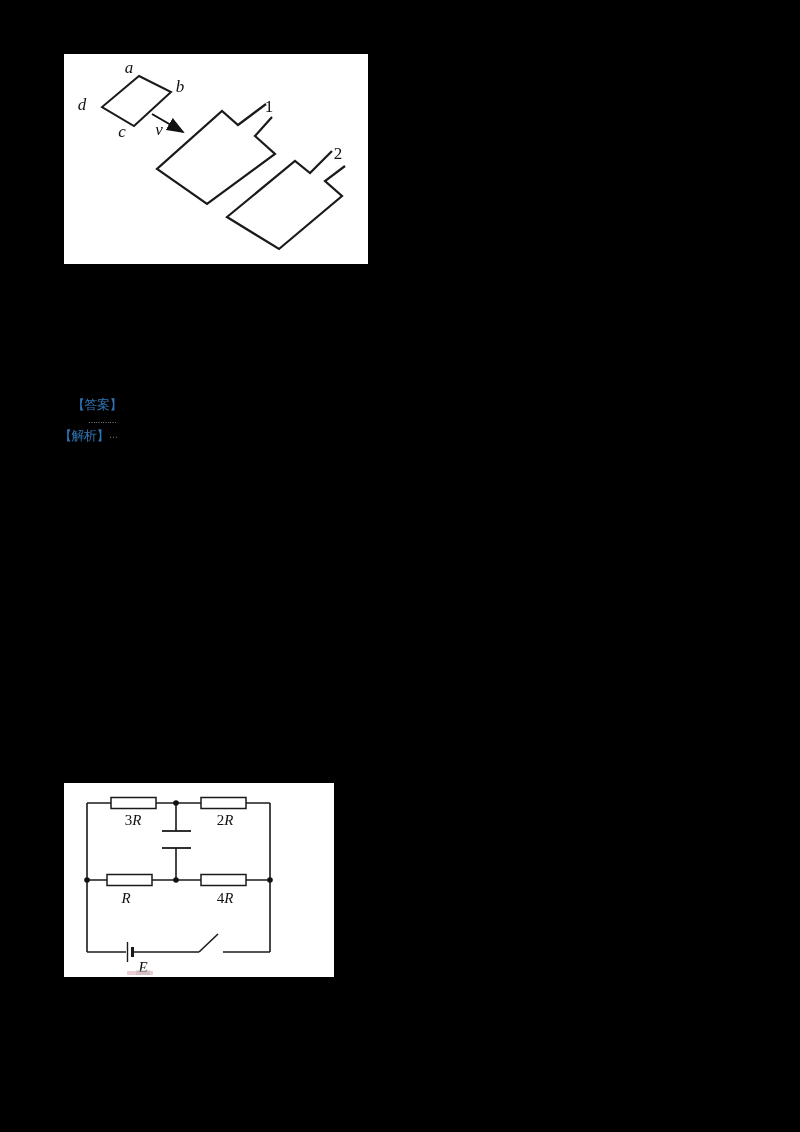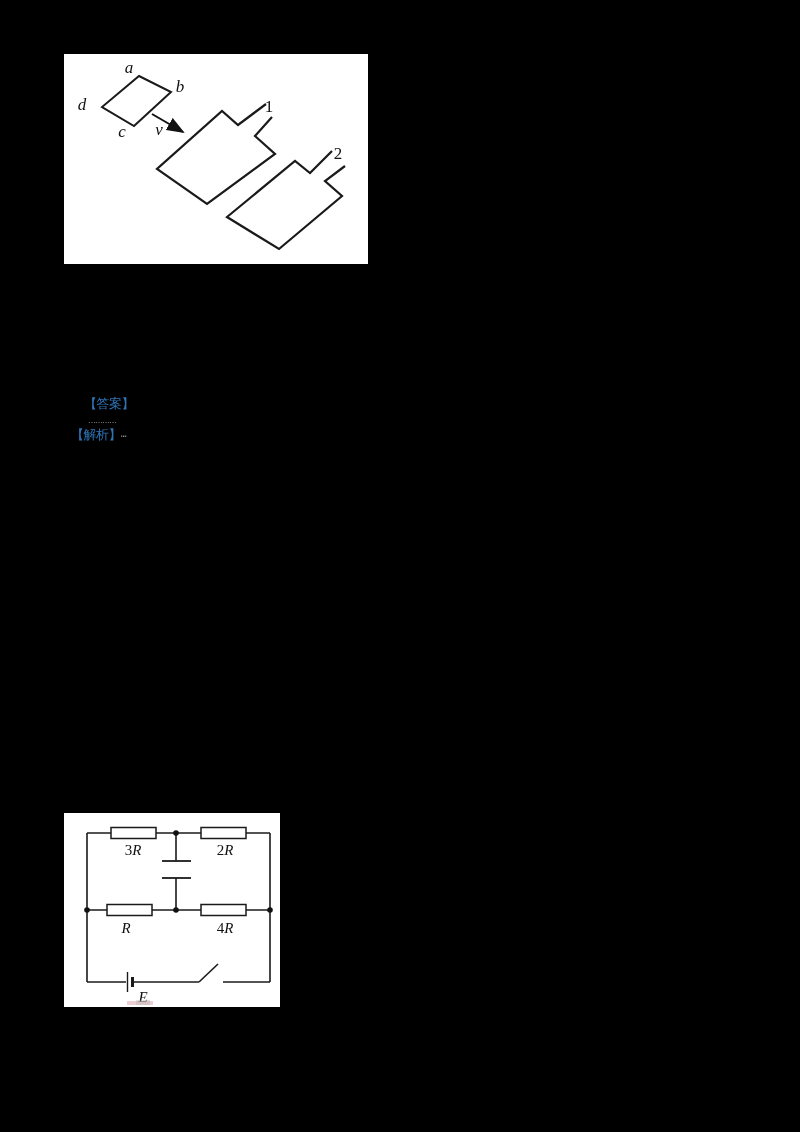--- a/index.html
+++ b/index.html
@@ -13,32 +13,31 @@
     height: 1132px;
     background: #000000;
     overflow: hidden;
     font-family: "Liberation Serif", serif;
   }
   .panel {
     position: absolute;
     background: #ffffff;
   }
   #panel-figure1 { left: 64px; top: 54px; width: 304px; height: 210px; }
-  #panel-figure2 { left: 64px; top: 813px; width: 216px; height: 194px; }
+  #panel-figure2 { left: 64px; top: 783px; width: 270px; height: 194px; }
 
   .link-line {
     position: absolute;
-    font-family: Liberation Mono, monospace;
+    font-family: Liberation Serif, serif;
     font-size: 13px;
     line-height: 14px;
     color: #2E75B6;
     letter-spacing: -0.5px;
     text-decoration: none;
     cursor: pointer;
-    margin-left: 12px;
   }
   #link-line-1 { left: 72px; top: 398px; }
   #link-line-2 { left: 59px; top: 429px; }
   #faint-line {
     position: absolute;
     left: 88px; top: 418px;
     font-size: 8px;
     line-height: 9px;
     color: #909090;
     filter: blur(0.6px);

